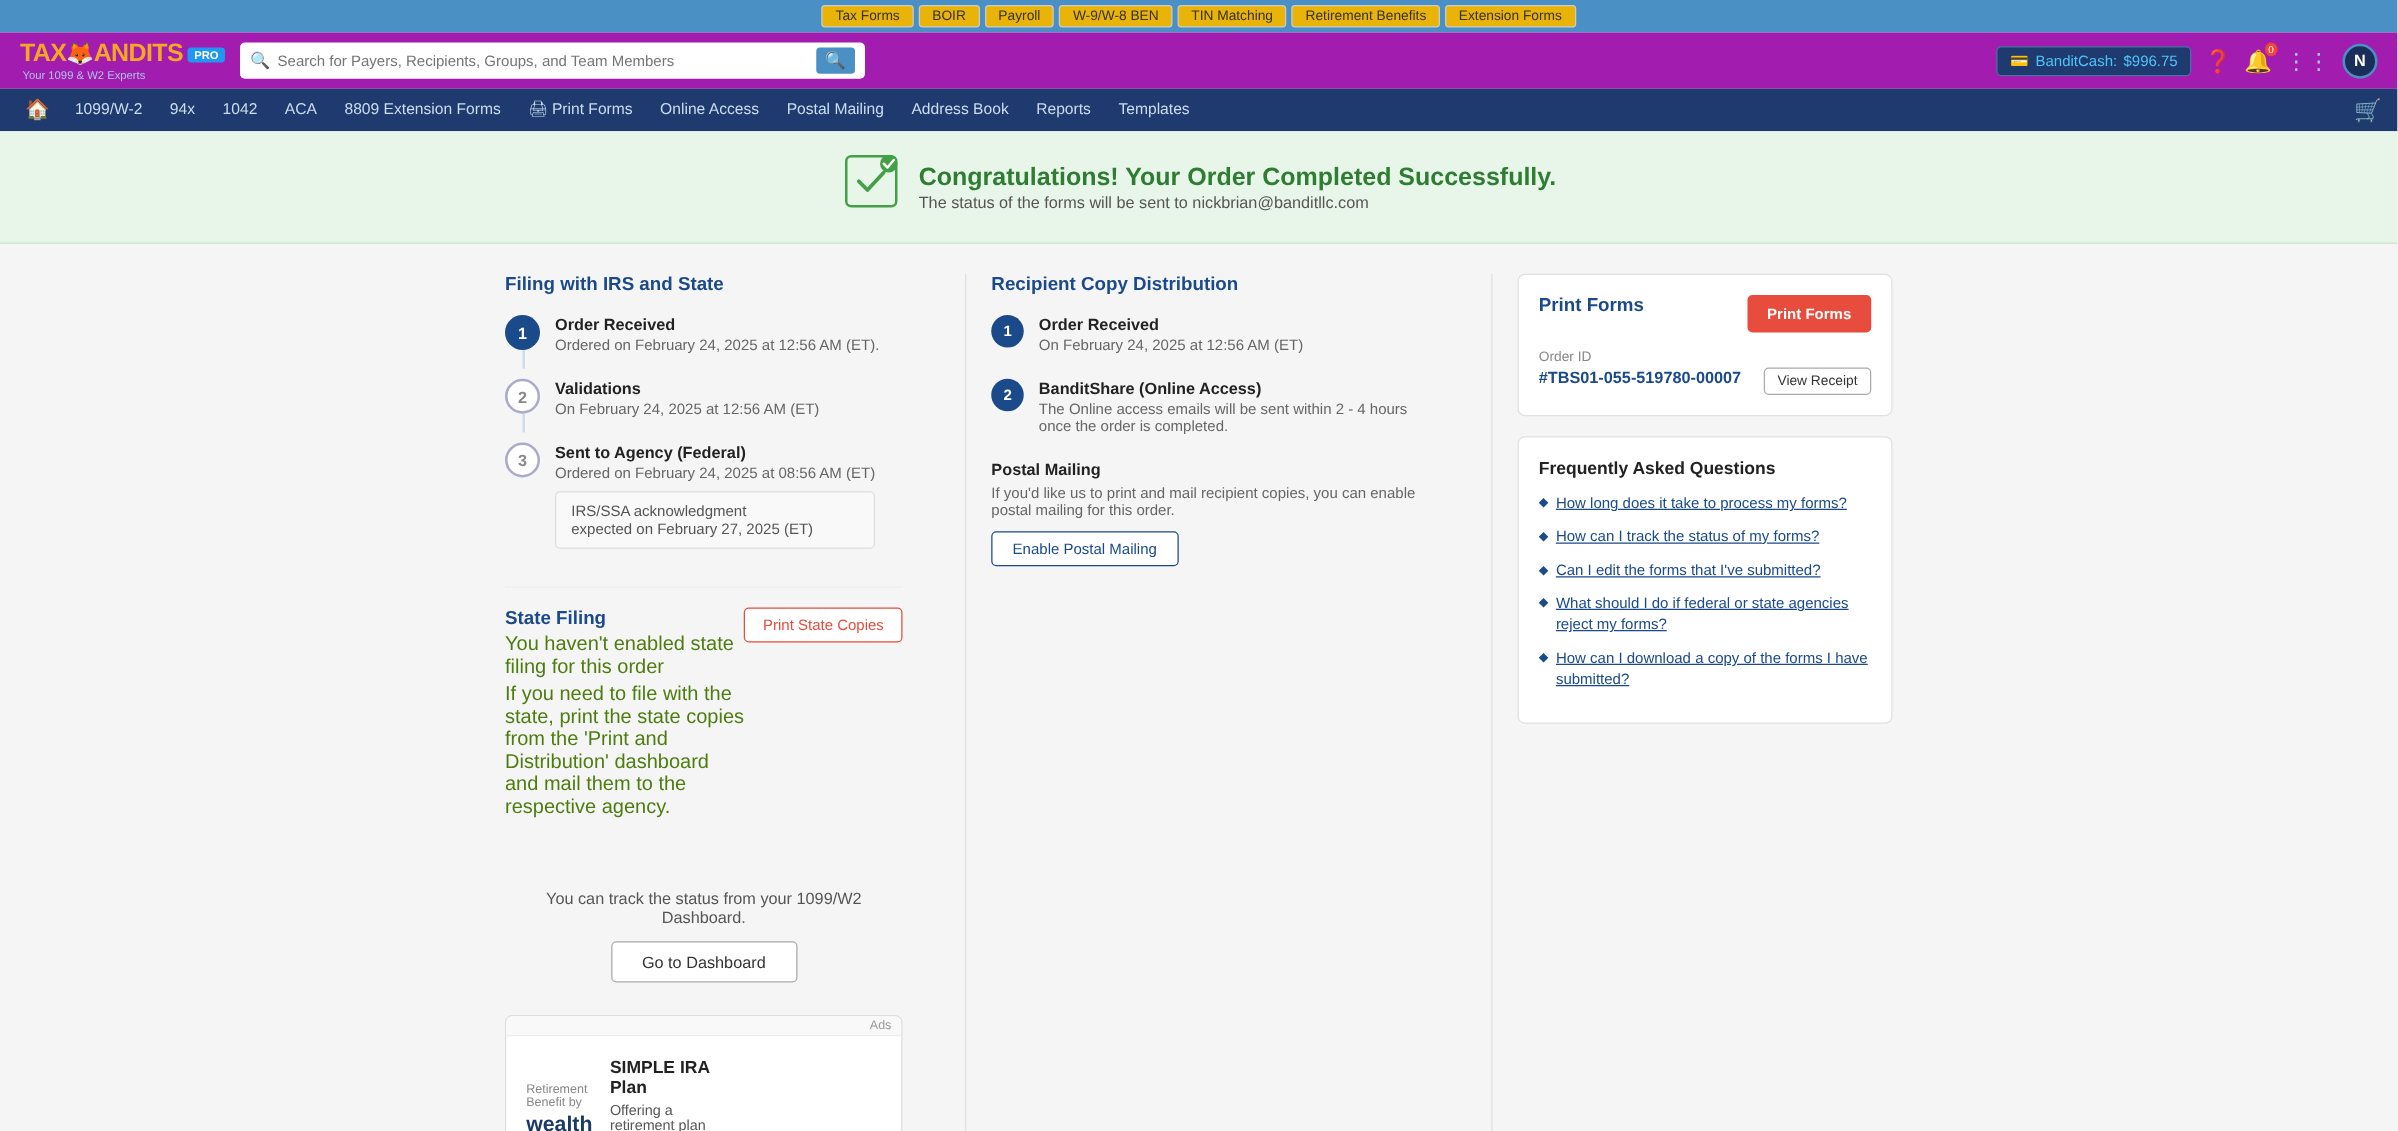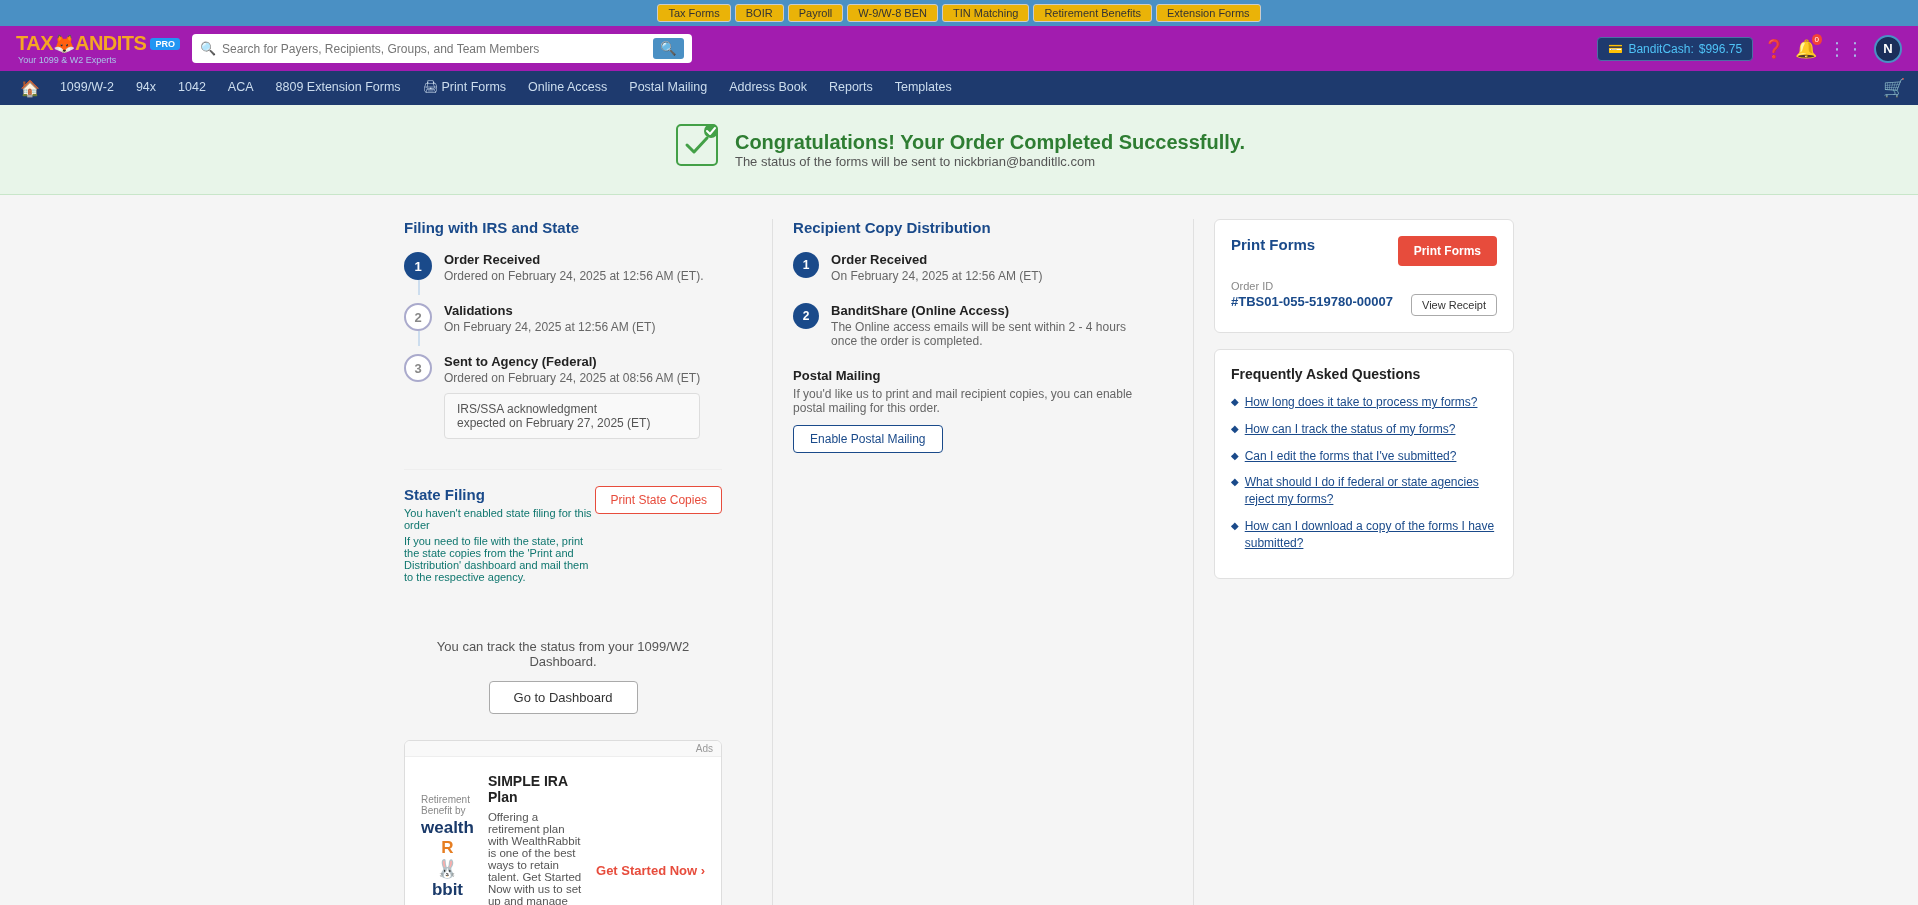--- a/index.html
+++ b/index.html
@@ -282,22 +282,22 @@
       padding: 16px 0;
       border-top: 1px solid #eee;
     }
     .state-filing-header {
       display: flex;
       justify-content: space-between;
       align-items: flex-start;
     }
     .state-filing-section .section-title { margin-bottom: 4px; }
     .state-note {
-      color: #0f766e;
-      font-size: 11px;
+      color: #4d7c0f;
+      font-size: 16px;
       margin-bottom: 4px;
     }
     .print-state-btn {
       background: #fff;
       border: 1px solid #e74c3c;
       color: #e74c3c;
       padding: 6px 14px;
       border-radius: 4px;
       font-size: 12px;
       cursor: pointer;

